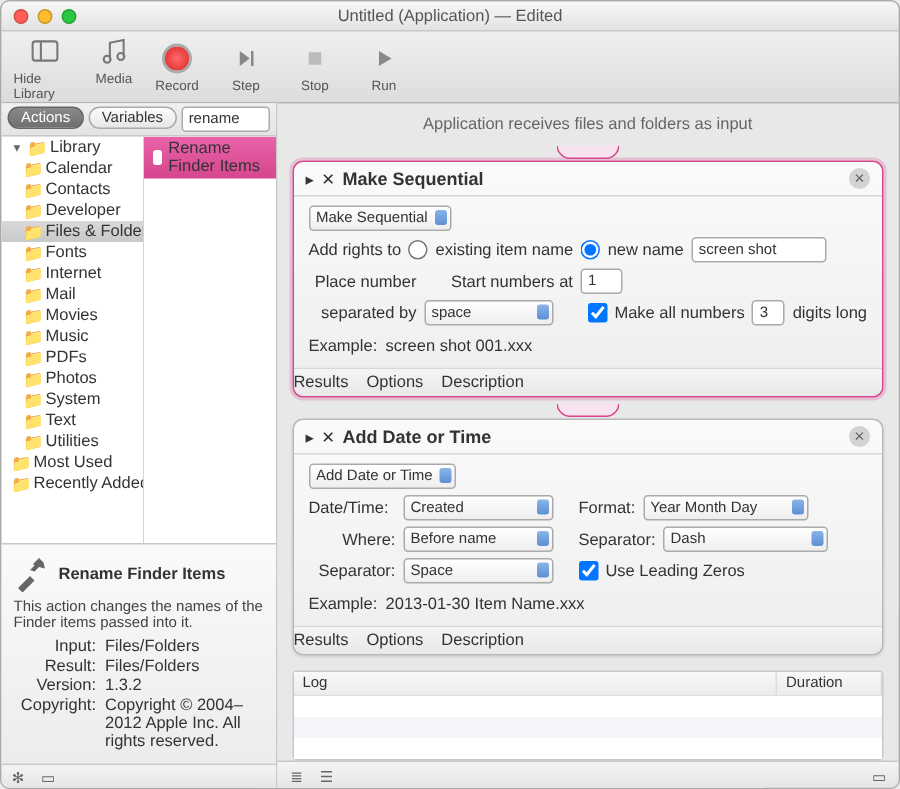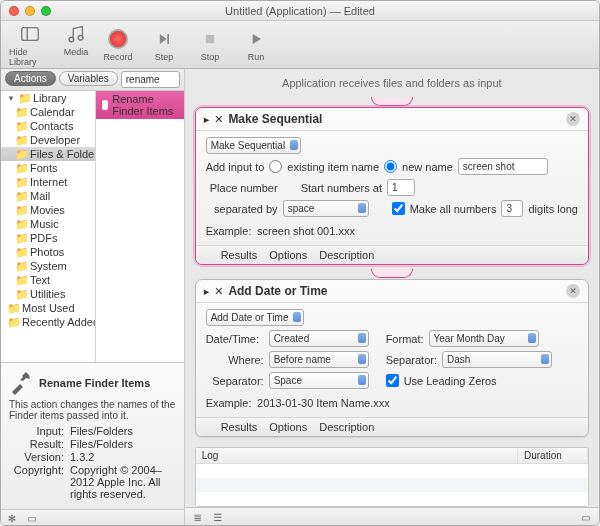--- a/index.html
+++ b/index.html
@@ -50,21 +50,21 @@
 .ab-head .ab-close{margin-left:auto;width:14px;height:14px;border-radius:50%;background:#d3d3d3;display:flex;align-items:center;justify-content:center;font-size:9px;color:#666;cursor:pointer}
 .ab-body{padding:6px 10px}
 .ab-row{display:flex;align-items:center;gap:5px;margin-bottom:4px;font-size:10px}
 .ab-row label{white-space:nowrap}
 select,.sel-like{height:17px;border:1px solid #aaa;border-radius:3px;background:linear-gradient(#fff,#eee);font-size:10px;padding:0 14px 0 4px;appearance:none;position:relative}
 .sel-wrap{position:relative;display:inline-block}
 .sel-wrap::after{content:"";position:absolute;right:3px;top:3px;width:8px;height:10px;background:linear-gradient(#8ab4e8,#5e8fd4);border-radius:2px;pointer-events:none}
 input[type=text]{height:17px;border:1px solid #aaa;border-radius:3px;padding:0 4px;font-size:10px;background:#fff}
 input[type=radio],input[type=checkbox]{margin:0}
 .ab-example{font-size:10px;color:#555;padding:4px 0 2px}
-.ab-foot{border-top:1px solid #d8d8d8;padding:3px 25px;display:flex;gap:12px;font-size:10px;background:linear-gradient(#f4f4f4,#e8e8e8);border-radius:0 0 7px 7px}
+.ab-foot{border-top:1px solid #d8d8d8;padding:3px 0;display:flex;gap:12px;font-size:10px;background:linear-gradient(#f4f4f4,#e8e8e8);border-radius:0 0 7px 7px}
 .ab-foot span{cursor:pointer}
 .log-area{flex:1;margin:6px 10px 0;border:1px solid #c8c8c8;background:#ffffff;display:flex;flex-direction:column;min-height:50px;border-radius:3px}
 .log-head{display:flex;border-bottom:1px solid #ddd;background:linear-gradient(#f8f8f8,#ececec)}
 .log-head div{padding:2px 6px;font-size:10px;border-right:1px solid #ddd}
 .log-rows{flex:1;background:repeating-linear-gradient(#fff 0,#fff 14px,#f3f5f9 14px,#f3f5f9 28px)}
 .wf-foot{height:20px;border-top:1px solid #c8c8c8;background:linear-gradient(#f4f4f4,#e4e4e4);display:flex;align-items:center;padding:0 6px;gap:6px}
 .mini-btn{width:14px;height:14px;display:flex;align-items:center;justify-content:center;color:#666;font-size:10px;cursor:pointer}
 .rec{width:20px;height:20px;border-radius:50%;border:2px solid #aaa;background:radial-gradient(#ff6b6b,#d22)}
 </style>
 </head>
@@ -266,21 +266,21 @@
         <span>▸</span>
         <span>✕</span>
         <span class="ab-title">Make Sequential</span>
         <span class="ab-close">✕</span>
       </div>
       <div class="ab-body">
         <div class="ab-row">
           <span class="sel-wrap"><select><option>Make Sequential</option></select></span>
         </div>
         <div class="ab-row">
-          <label>Add input to</label>
+          <label>Add rights to</label>
           <input type="radio" style="">
           <label>existing item name</label>
           <input type="radio" checked="" style="">
           <label>new name</label>
           <input type="text" style="width: 90px;" value="screen shot">
         </div>
         <div class="ab-row">
           <label style="width:72px;text-align:right">Place number</label>
           <label style="margin-left:18px">Start numbers at</label>
           <input type="text" style="width: 28px;" value="1">

